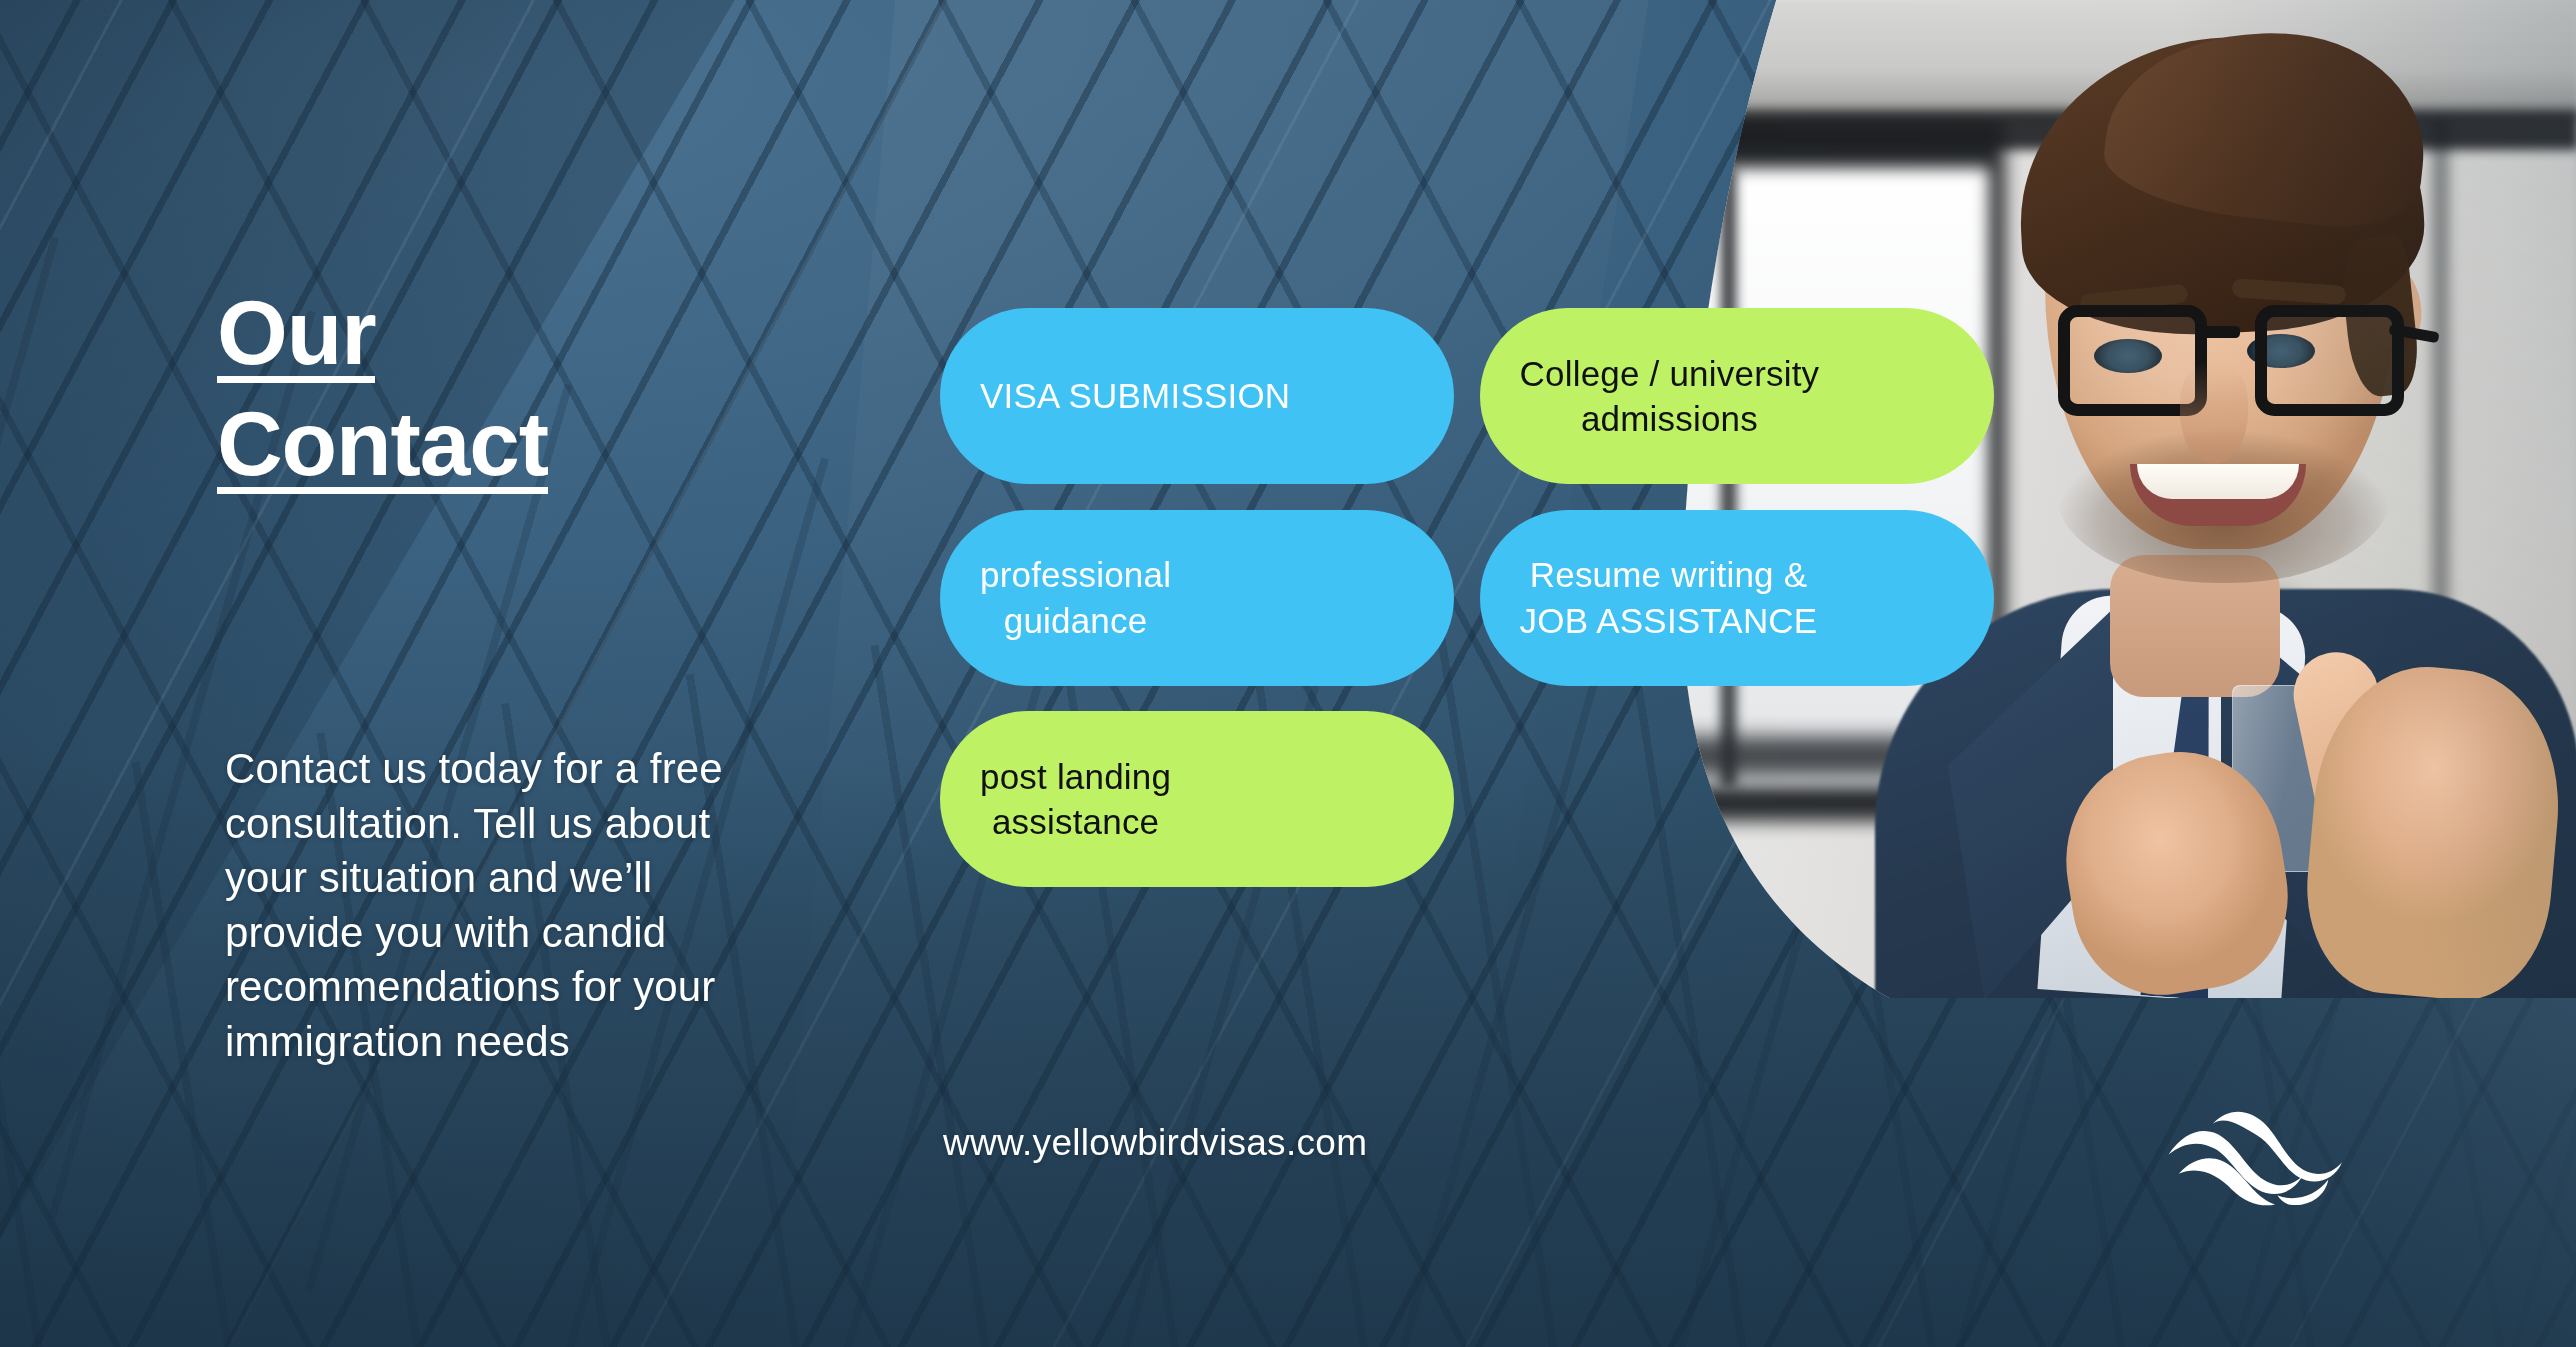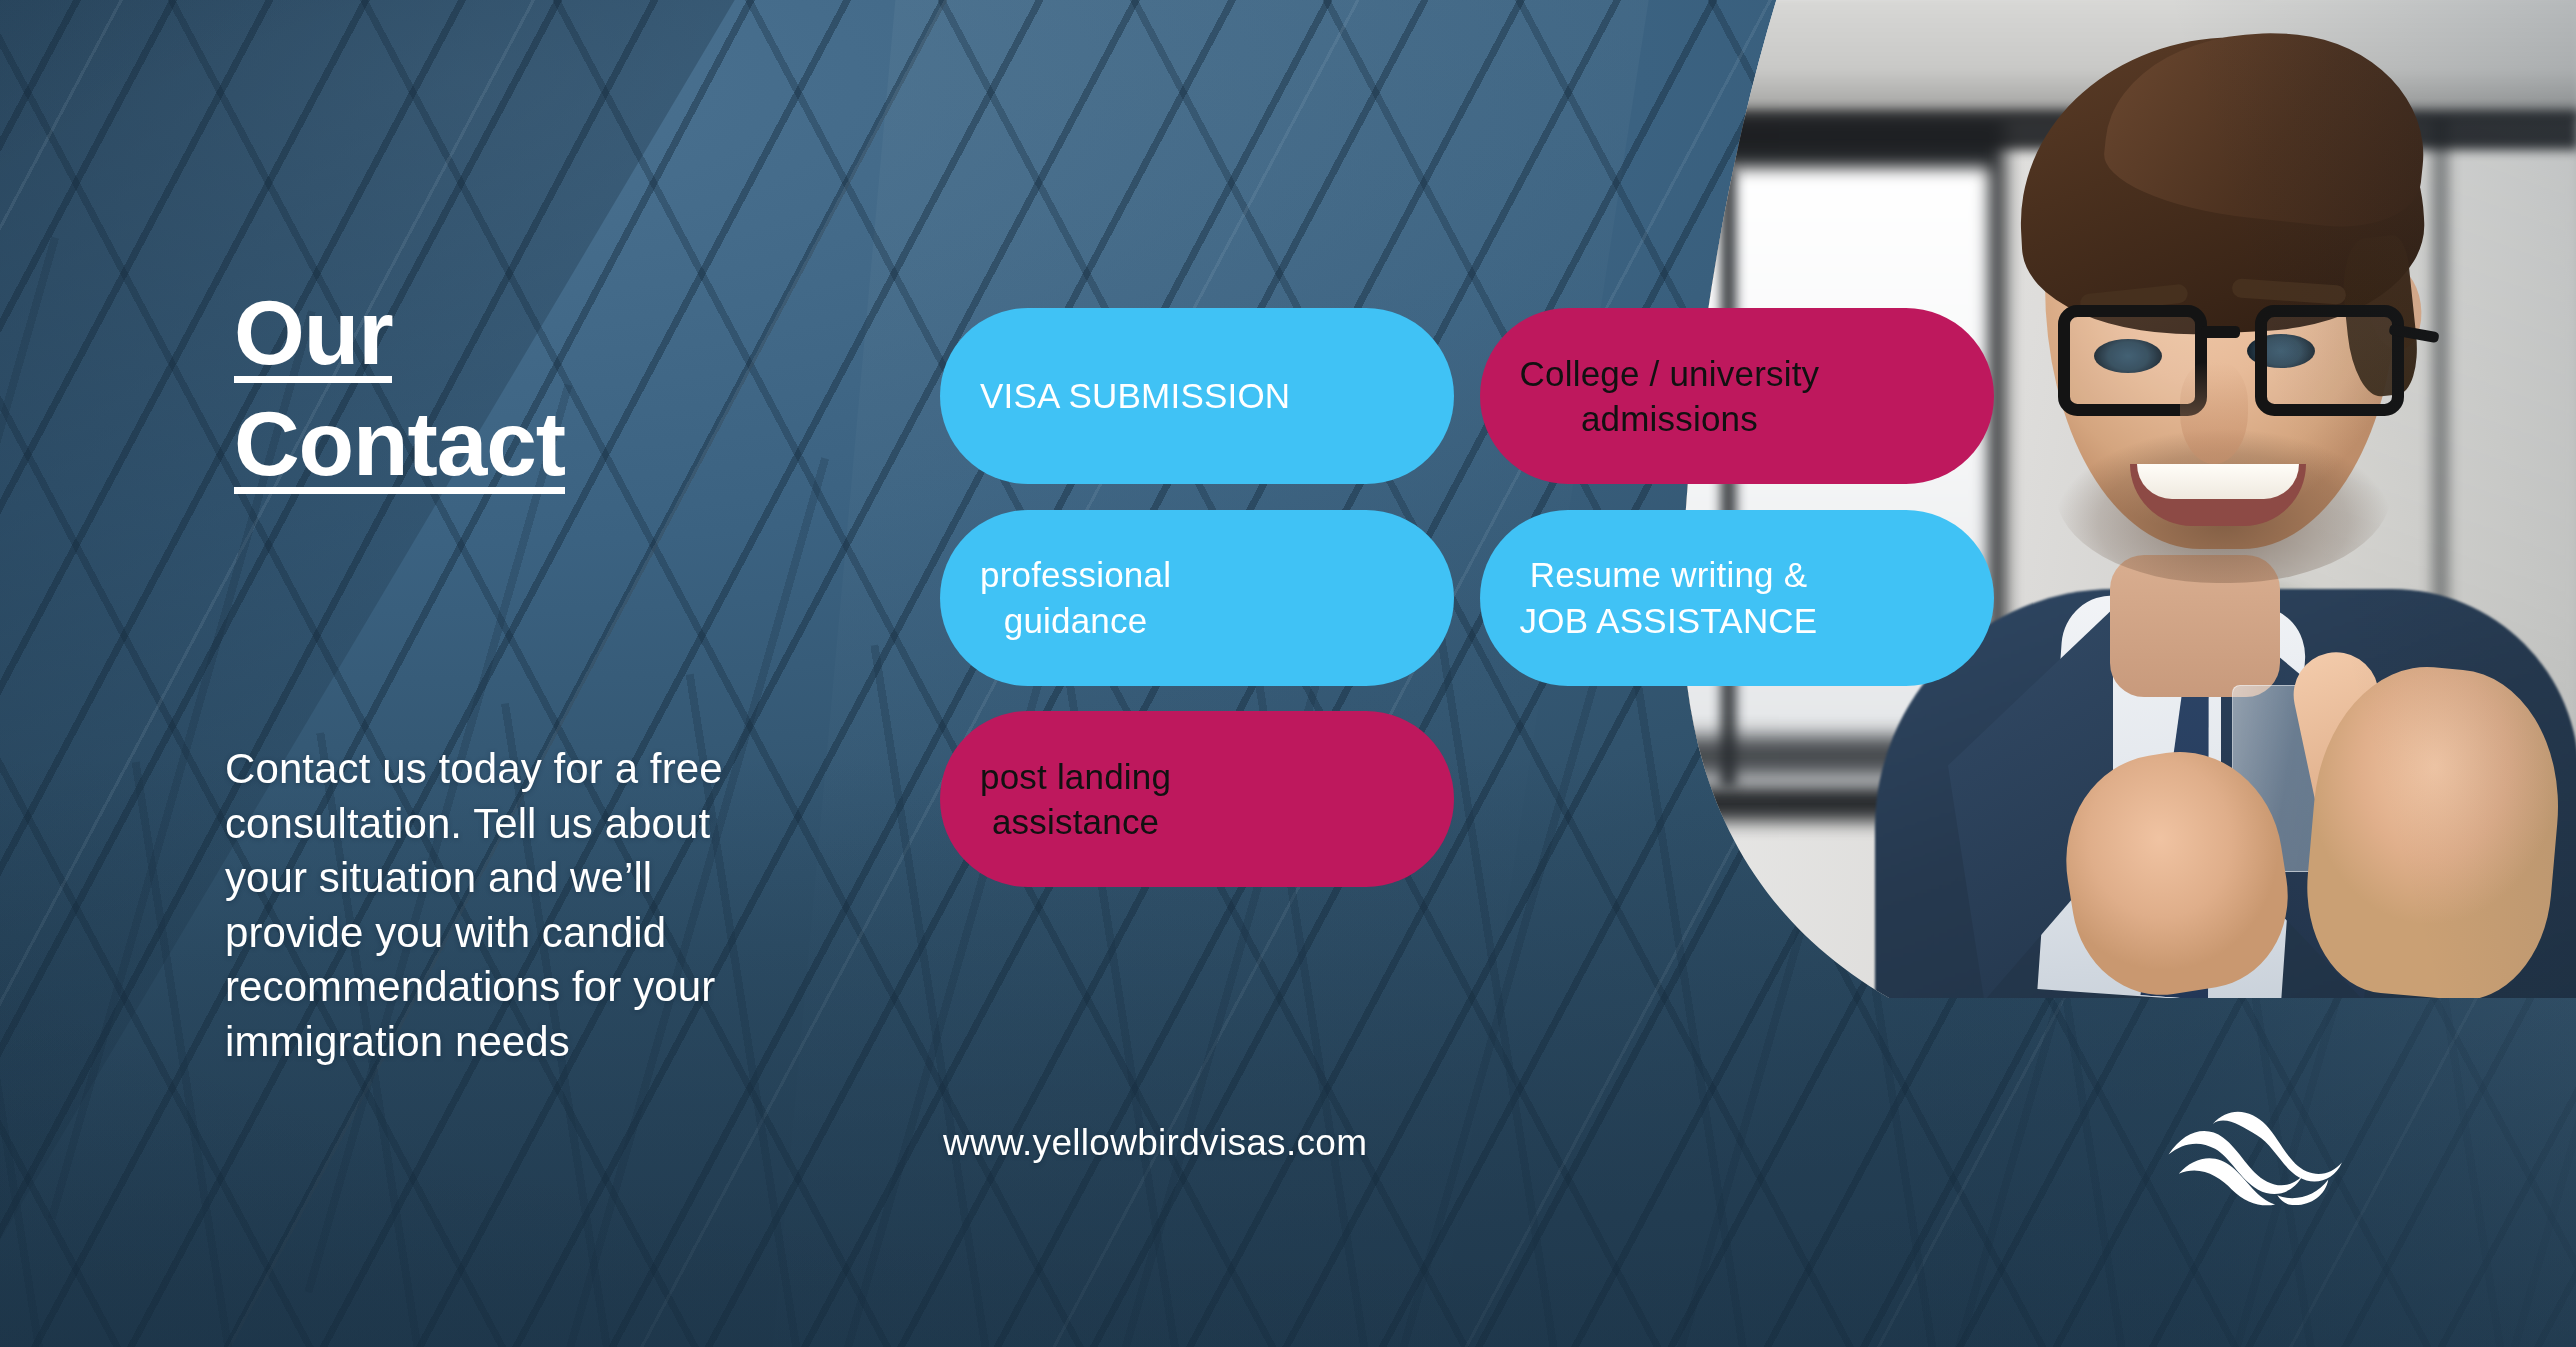--- a/index.html
+++ b/index.html
@@ -299,21 +299,21 @@
     border-radius:8px 8px 19.3px 19.3px;
     border:1.7px solid rgba(255,255,255,.5);
   }
   .photo-shade{
     position:absolute;inset:0;
     background:linear-gradient(255deg, rgba(24,44,62,.18) 0%, rgba(24,44,62,0) 30%);
   }
 
   
   .title{
-    position:absolute;left:234px;top:287px;width:625px;
+    position:absolute;left:217px;top:287px;width:625px;
     color:#ffffff;font-weight:700;font-size:91px;line-height:1.02;
     letter-spacing:-1.1px;
   }
   .title .tline{display:block;position:relative;width:max-content;}
   .title .tline::after{
     content:"";position:absolute;left:0;bottom:-3.4px;height:7.4px;width:100%;
     background:#fff;
   }
   .title .tline + .tline{margin-top:18px;}
 
@@ -335,21 +335,21 @@
   .pill{
     border-radius:91px;
     display:flex;align-items:center;justify-content:flex-start;
     text-align:center;
     padding:0 40px;
     font-size:35px;line-height:1.30;
     font-weight:400;
     letter-spacing:0.2px;
   }
   .pill.blue{background:#40c2f5;color:#ffffff;}
-  .pill.white{background:#be185d;color:#111111;}
+  .pill.white{background:#bef264;color:#111111;}
   .pill span{display:block;}
 
   
   .url{
     position:absolute;left:943px;top:1122px;
     color:#ffffff;font-size:37px;letter-spacing:0.3px;
     text-shadow:0 1.1px 5.7px rgba(10,30,48,.40);
   }
   .logo{
     position:absolute;left:2164px;top:1110px;width:187px;height:97px;

